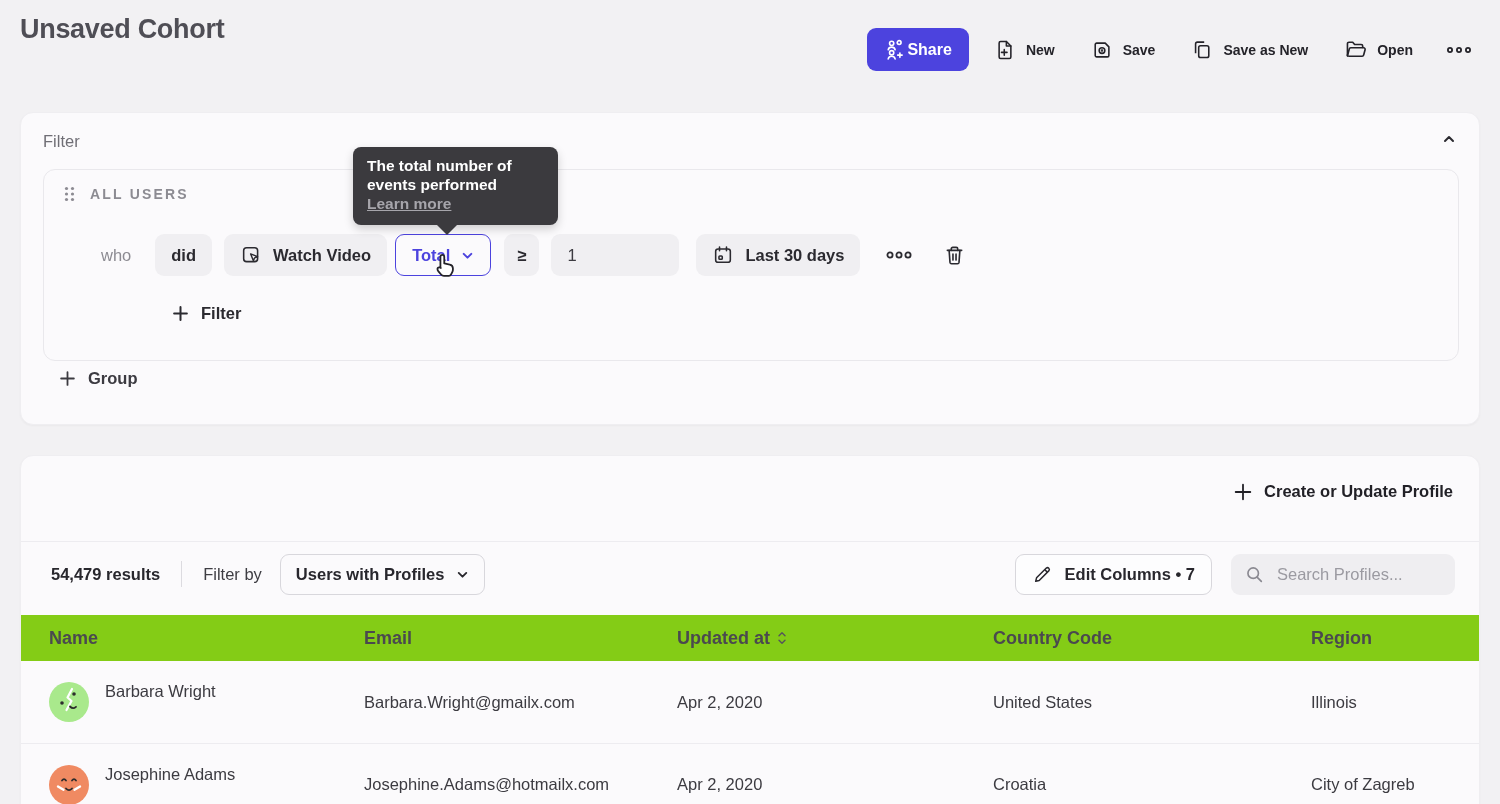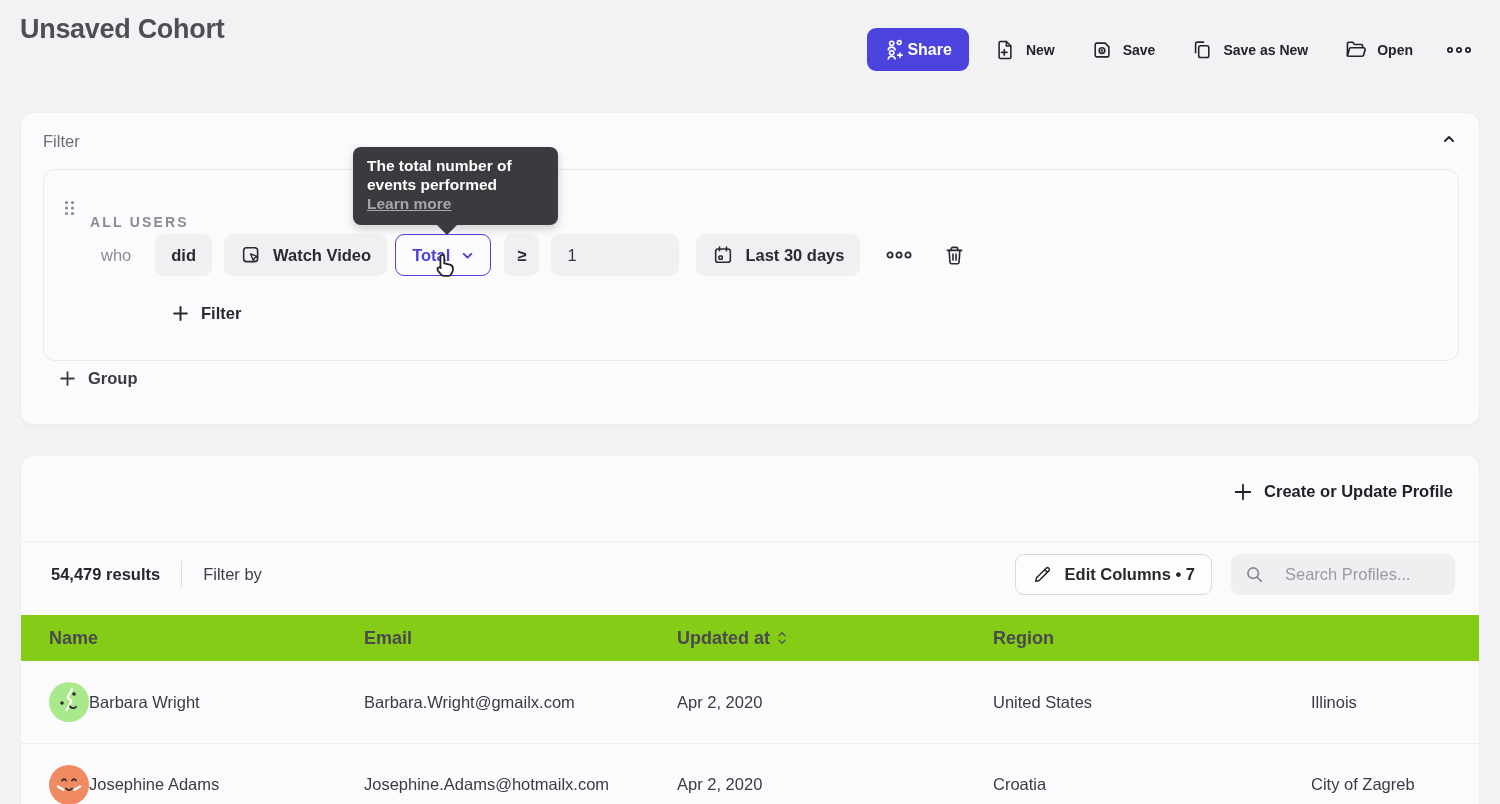--- a/index.html
+++ b/index.html
@@ -53,21 +53,21 @@
   .group-box {
     position:absolute; left:22px; top:56px; width:1416px; height:192px;
     border:1px solid #e9e8ec; border-radius:12px;
   }
   .group-header {
     position:absolute; left:20px; top:16px;
     display:flex; align-items:center; gap:15px;
   }
   .drag-handle { color:#8c8b92; cursor:grab; }
   .group-name {
-    font-size:14px; font-weight:700; letter-spacing:2.2px; color:#8c8b92;margin-top:28px;
+    font-size:14px; font-weight:700; letter-spacing:2.2px; color:#8c8b92;
   }
   .filter-row {
     position:absolute; left:57px; top:64px;
     display:flex; align-items:center; gap:12px;
   }
   .who-label { font-size:16.5px; color:#8c8b92; margin-right:12px; }
   .chip {
     display:inline-flex; align-items:center; gap:11px;
     height:42px; padding:0 16px; border-radius:9px;
     background:#f0eff2; font-size:16.5px; font-weight:600; color:#2b2a30;
@@ -131,21 +131,21 @@
     font-size:16.5px; font-weight:600; color:#28272d; cursor:pointer;
   }
   .toolbar-right { margin-left:auto; display:flex; align-items:center; gap:19px; }
   .edit-columns-btn {
     display:flex; align-items:center; gap:12px;
     height:41px; padding:0 16px; border-radius:9px;
     border:1px solid #d8d7dc; background:#fdfdfe;
     font-size:16.5px; font-weight:600; color:#28272d; cursor:pointer;
   }
   .search-box {
-    display:flex; align-items:center; gap:20px;
+    display:flex; align-items:center; gap:12px;
     width:224px; height:41px; padding:0 13px; border-radius:9px;
     background:#efeef1;
   }
   .search-box input {
     border:none; outline:none; background:transparent; width:100%;
     font-family:"Liberation Sans", sans-serif; font-size:16.5px; color:#3c3b41;
   }
   .search-box input::placeholder { color:#9b9aa1; }
 
   
@@ -157,21 +157,21 @@
     position:absolute; left:0; top:159px; width:100%; height:46px;
     background:#84cc16; font-size:18px; font-weight:600; color:#4a494f;
   }
   .th { display:flex; align-items:center; gap:7px; }
   .table-row {
     position:absolute; left:0; width:100%; height:82px;
     font-size:16.5px; color:#3c3b41; cursor:pointer;
   }
   .row-0 { top:205px; }
   .row-1 { top:287px; border-top:1px solid #edecf0; }
-  .name-cell { display:flex; align-items:center; gap:0; }
+  .name-cell { display:flex; gap:16px; }
   .avatar { width:40px; height:40px; border-radius:50%; overflow:hidden; flex:none; }
 </style>
 </head>
 <body>
 
 <div class="page-title">Unsaved Cohort</div>
 
 <div class="top-toolbar">
   <div class="share-btn" style="background: rgb(76, 67, 222);">
     <span>
@@ -368,20 +368,28 @@
     <span>Create or Update Profile</span>
   </div>
 
   <div class="results-divider"></div>
 
   <div class="results-toolbar">
     <span class="results-count">54,479 results</span>
     <span class="vdivider"></span>
     <span class="filter-by-label">Filter by</span>
 
+    <div class="dropdown-btn">
+      <span>Users with Profiles</span>
+      <span>
+        <svg width="13" height="13" viewBox="0 0 12 12" fill="none" stroke="#28272d" stroke-width="1.7" stroke-linecap="round" stroke-linejoin="round">
+          <path d="M2.5 4.5L6 8l3.5-3.5"></path>
+        </svg>
+      </span>
+    </div>
 
     <div class="toolbar-right">
       <div class="edit-columns-btn">
         <span>
           <svg width="21" height="21" viewBox="0 0 24 24" fill="none" stroke="#28272d" stroke-width="1.7" stroke-linejoin="round">
             <path d="M4.2 19.8l1-4L16.4 4.6a2.15 2.15 0 0 1 3 3L8.2 18.8l-4 1z"></path>
             <path d="M14.6 6.4l3 3"></path>
           </svg>
         </span>
         <span>Edit Columns • 7</span>
@@ -408,20 +416,23 @@
     </div>
     <div class="th">
       <span>Updated at</span>
       <span>
         <svg width="10" height="14" viewBox="0 0 10 14" fill="none" stroke="#55545b" stroke-width="1.4" stroke-linecap="round" stroke-linejoin="round">
           <path d="M2 4.8l3-3 3 3M2 9.2l3 3 3-3"></path>
         </svg>
       </span>
     </div>
     <div class="th">
+      <span>Country Code</span>
+    </div>
+    <div class="th">
       <span>Region</span>
     </div>
   </div>
 
   <div class="table-row table-grid row-0">
     <div class="name-cell">
       <span class="avatar" style="background: rgb(169, 233, 140);">
         <svg width="40" height="40" viewBox="0 0 40 40" fill="none">
           <path d="M23 7l-4.5 8.5 4 3.5-5 9" stroke="#fff" stroke-width="2.2" stroke-linecap="round" stroke-linejoin="round"></path>
           <circle cx="13" cy="21" r="1.8" fill="#2c2c2c"></circle>

